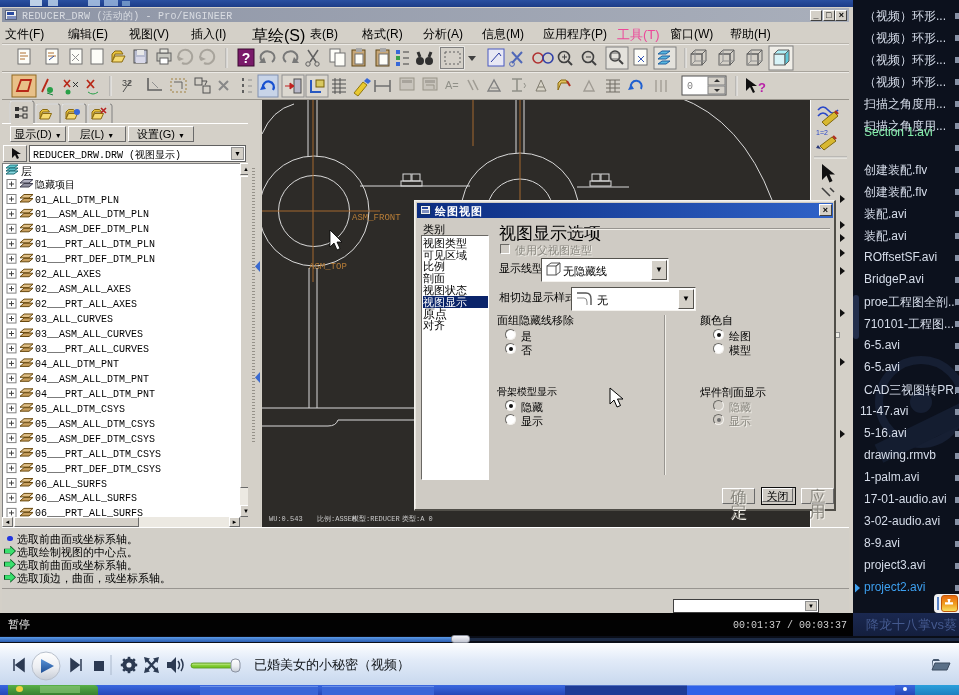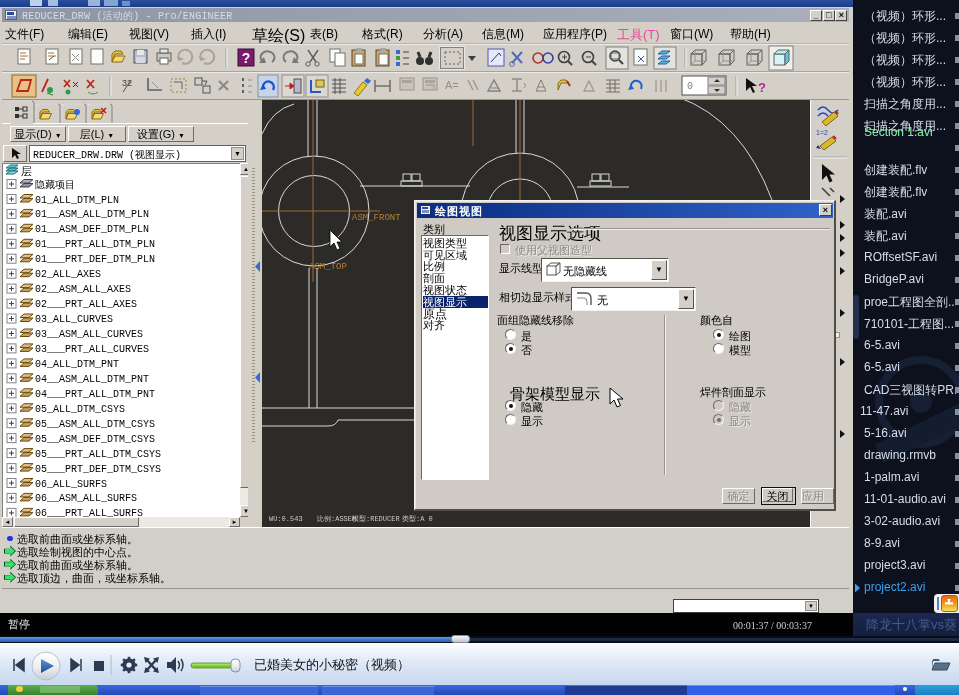--- a/index.html
+++ b/index.html
@@ -445,21 +445,21 @@
 <div class="abs" style="left:17px;top:557.7px;height:13px;font-size:11px;color:#000;white-space:nowrap">选取前曲面或坐标系轴。</div>
 <div class="abs" style="left:4px;top:571.8px;width:12px;height:11px;background:#064a1a;clip-path:polygon(0 28%,52% 28%,52% 0,100% 50%,52% 100%,52% 72%,0 72%)"></div>
 <div class="abs" style="left:5px;top:572.8px;width:10px;height:9px;background:#3ae06e;clip-path:polygon(0 28%,52% 28%,52% 0,100% 50%,52% 100%,52% 72%,0 72%)"></div>
 <div class="abs" style="left:17px;top:570.8px;height:13px;font-size:11px;color:#000;white-space:nowrap">选取顶边，曲面，或坐标系轴。</div>
 <div class="abs" style="left:2px;top:588px;width:847px;height:25px;background:#d2cfc8;border-top:1px solid #989590"></div>
 <div class="abs" style="left:673px;top:599px;width:146px;height:14px;background:#fff;border:1px solid #404040">
     <div class="abs" style="right:1px;top:1px;width:12px;height:10px;background:#d4d0c8;border:1px solid #909090;text-align:center;font-size:6px;line-height:9px">▼</div>
   </div>
 <div class="abs" style="left:0;top:613px;width:853px;height:23px;background:#020202"></div>
 <div class="abs" style="left:8px;top:617px;height:14px;color:#e8e8e8;font-size:11px">暂停</div>
-<div class="abs" style="left:733px;top:620px;height:12px;color:#d0d0d0;font-size:10px;font-family:Liberation Serif, serif;letter-spacing:0">00:01:37 / 00:03:37</div>
+<div class="abs" style="left:733px;top:620px;height:12px;color:#d0d0d0;font-size:10px;font-family:Liberation Mono, monospace;letter-spacing:0">00:01:37 / 00:03:37</div>
 <div class="abs" style="left:414px;top:200px;width:422px;height:311px;background:#cfcbc4;border-top:1px solid #f4f2ee;border-left:1px solid #f4f2ee;border-right:2px solid #504e48;border-bottom:2px solid #504e48;box-shadow:inset 1px 1px 0 #e8e6e0"></div>
 <div class="abs" style="left:417px;top:203px;width:416px;height:15px;background:linear-gradient(90deg,#0b2c80,#2f62c8)"></div>
 <div class="abs" style="left:420px;top:205px;width:11px;height:10px;background:#f0f0f0;border:1px solid #10306a">
     <div class="abs" style="left:1px;top:1px;width:6px;height:2px;background:#2a4aa0"></div>
     <div class="abs" style="left:1px;top:4px;width:7px;height:3px;background:#8090c0"></div>
   </div>
 <div class="abs" style="left:435px;top:204px;height:13px;color:#fff;font-size:11px;font-weight:bold;letter-spacing:1px">绘图视图</div>
 <div class="abs" style="left:819px;top:204px;width:13px;height:12px;background:#d4d0c8;border-top:1px solid #fff;border-left:1px solid #fff;border-right:1px solid #404040;border-bottom:1px solid #404040;text-align:center;font-size:9px;line-height:10px;font-weight:bold;color:#000">×</div>
 <div class="abs" style="left:423px;top:222px;height:13px;font-size:11px;color:#000">类别</div>
 <div class="abs" style="left:421px;top:235px;width:68px;height:245px;background:#fff;border-top:1.5px solid #6a6864;border-left:1.5px solid #6a6864;border-right:1px solid #fff;border-bottom:1px solid #fff"></div>
@@ -499,39 +499,39 @@
     <div class="abs" style="left:2.5px;top:2.5px;width:4px;height:4px;border-radius:50%;background:#101010"></div>
   </div>
 <div class="abs" style="left:521px;top:343px;height:13px;font-size:11px;color:#000;white-space:nowrap">否</div>
 <div class="abs" style="left:700px;top:313px;height:13px;font-size:11px;color:#000">颜色自</div>
 <div class="abs" style="left:713px;top:329px;width:11px;height:11px;border-radius:50%;background:#fff;border-top:1.5px solid #6a6864;border-left:1.5px solid #6a6864;border-right:1px solid #f4f2ee;border-bottom:1px solid #f4f2ee">
     <div class="abs" style="left:2.5px;top:2.5px;width:4px;height:4px;border-radius:50%;background:#101010"></div>
   </div>
 <div class="abs" style="left:729px;top:329px;height:13px;font-size:11px;color:#000;white-space:nowrap">绘图</div>
 <div class="abs" style="left:713px;top:343px;width:11px;height:11px;border-radius:50%;background:#fff;border-top:1.5px solid #6a6864;border-left:1.5px solid #6a6864;border-right:1px solid #f4f2ee;border-bottom:1px solid #f4f2ee"></div>
 <div class="abs" style="left:729px;top:343px;height:13px;font-size:11px;color:#000;white-space:nowrap">模型</div>
-<div class="abs" style="left:510px;top:385px;height:13px;font-size:15px;color:#000">骨架模型显示</div>
+<div class="abs" style="left:497px;top:385px;height:13px;font-size:10px;color:#000">骨架模型显示</div>
 <div class="abs" style="left:505px;top:400px;width:11px;height:11px;border-radius:50%;background:#fff;border-top:1.5px solid #6a6864;border-left:1.5px solid #6a6864;border-right:1px solid #f4f2ee;border-bottom:1px solid #f4f2ee">
     <div class="abs" style="left:2.5px;top:2.5px;width:4px;height:4px;border-radius:50%;background:#101010"></div>
   </div>
 <div class="abs" style="left:521px;top:400px;height:13px;font-size:11px;color:#000;white-space:nowrap">隐藏</div>
 <div class="abs" style="left:505px;top:414px;width:11px;height:11px;border-radius:50%;background:#fff;border-top:1.5px solid #6a6864;border-left:1.5px solid #6a6864;border-right:1px solid #f4f2ee;border-bottom:1px solid #f4f2ee"></div>
 <div class="abs" style="left:521px;top:414px;height:13px;font-size:11px;color:#000;white-space:nowrap">显示</div>
 <div class="abs" style="left:700px;top:385px;height:13px;font-size:11px;color:#000">焊件剖面显示</div>
 <div class="abs" style="left:713px;top:400px;width:11px;height:11px;border-radius:50%;background:#cfcbc4;border-top:1.5px solid #6a6864;border-left:1.5px solid #6a6864;border-right:1px solid #f4f2ee;border-bottom:1px solid #f4f2ee"></div>
 <div class="abs" style="left:729px;top:400px;height:13px;font-size:11px;color:#8a8880;text-shadow:1px 1px 0 #f0eee8;white-space:nowrap">隐藏</div>
 <div class="abs" style="left:713px;top:414px;width:11px;height:11px;border-radius:50%;background:#cfcbc4;border-top:1.5px solid #6a6864;border-left:1.5px solid #6a6864;border-right:1px solid #f4f2ee;border-bottom:1px solid #f4f2ee">
     <div class="abs" style="left:2.5px;top:2.5px;width:4px;height:4px;border-radius:50%;background:#707070"></div>
   </div>
 <div class="abs" style="left:729px;top:414px;height:13px;font-size:11px;color:#8a8880;text-shadow:1px 1px 0 #f0eee8;white-space:nowrap">显示</div>
-<div class="abs bevel" style="left:722px;top:488px;width:33px;height:16px;background:#cfcbc4;font-size:11px;text-align:center;line-height:15px;color:#8a8880;text-shadow:1px 1px 0 #f0eee8">确定</div>
+<div class="abs bevel" style="left:722px;top:488px;width:33px;height:16px;background:#cfcbc4;font-size:16px;text-align:center;line-height:15px;color:#8a8880;text-shadow:1px 1px 0 #f0eee8">确定</div>
 <div class="abs" style="left:761px;top:487px;width:35px;height:18px;background:#cfcbc4;border:1px solid #101010;font-size:11px;text-align:center;line-height:15px;color:#000">
     <div class="abs" style="left:0;top:0;width:31px;height:14px;border-top:1px solid #fff;border-left:1px solid #fff;border-right:1px solid #6a6a6a;border-bottom:1px solid #6a6a6a;line-height:14px">关闭</div>
   </div>
-<div class="abs bevel" style="left:801px;top:488px;width:33px;height:16px;background:#cfcbc4;font-size:11px;line-height:15px;color:#8a8880;text-shadow:1px 1px 0 #f0eee8">应用</div>
+<div class="abs bevel" style="left:801px;top:488px;width:33px;height:16px;background:#cfcbc4;font-size:16px;text-align:center;line-height:15px;color:#8a8880;text-shadow:1px 1px 0 #f0eee8">应用</div>
 <svg class="abs" style="left:609px;top:387px" width="14" height="22" xmlns="http://www.w3.org/2000/svg">
     <path d="M1 1l0 16 4 -4 3 7 3.5 -1.5 -3 -6.5 5.5 0z" fill="#fff" stroke="#000" stroke-width="1"></path>
   </svg>
 <div class="abs" style="left:853px;top:0;width:106px;height:613px;background:#0c111d"></div>
 <svg class="abs" style="left:853px;top:330px" width="106" height="150" xmlns="http://www.w3.org/2000/svg">
     <circle cx="68" cy="72" r="42" fill="none" stroke="#161f33" stroke-width="8"></circle>
     <circle cx="68" cy="72" r="11" fill="#161f33"></circle>
     <rect x="20" y="92" width="110" height="20" fill="#141d30" transform="rotate(-26 70 100)"></rect>
   </svg>
 <div class="abs" style="left:864px;top:7.5px;height:15px;font-size:12px;color:#d6ddea;white-space:nowrap;max-width:92px;overflow:hidden">（视频）环形...</div>
@@ -571,21 +571,21 @@
 <div class="abs" style="left:864px;top:381.5px;height:15px;font-size:12px;color:#d6ddea;white-space:nowrap;max-width:92px;overflow:hidden">CAD三视图转PR...</div>
 <div class="abs" style="left:955px;top:386.5px;width:4px;height:6px;background:#8791a5"></div>
 <div class="abs" style="left:860px;top:403.5px;height:15px;font-size:12px;color:#d6ddea;white-space:nowrap;max-width:92px;overflow:hidden">11-47.avi</div>
 <div class="abs" style="left:955px;top:408.5px;width:4px;height:6px;background:#8791a5"></div>
 <div class="abs" style="left:864px;top:425.5px;height:15px;font-size:12px;color:#d6ddea;white-space:nowrap;max-width:92px;overflow:hidden">5-16.avi</div>
 <div class="abs" style="left:955px;top:430.5px;width:4px;height:6px;background:#8791a5"></div>
 <div class="abs" style="left:864px;top:447.5px;height:15px;font-size:12px;color:#d6ddea;white-space:nowrap;max-width:92px;overflow:hidden">drawing.rmvb</div>
 <div class="abs" style="left:955px;top:452.5px;width:4px;height:6px;background:#8791a5"></div>
 <div class="abs" style="left:864px;top:469.5px;height:15px;font-size:12px;color:#d6ddea;white-space:nowrap;max-width:92px;overflow:hidden">1-palm.avi</div>
 <div class="abs" style="left:955px;top:474.5px;width:4px;height:6px;background:#8791a5"></div>
-<div class="abs" style="left:864px;top:491.5px;height:15px;font-size:12px;color:#d6ddea;white-space:nowrap;max-width:92px;overflow:hidden">11-01-audio.avi</div>
+<div class="abs" style="left:864px;top:491.5px;height:15px;font-size:12px;color:#d6ddea;white-space:nowrap;max-width:92px;overflow:hidden">17-01-audio.avi</div>
 <div class="abs" style="left:955px;top:496.5px;width:4px;height:6px;background:#8791a5"></div>
 <div class="abs" style="left:864px;top:513.5px;height:15px;font-size:12px;color:#d6ddea;white-space:nowrap;max-width:92px;overflow:hidden">3-02-audio.avi</div>
 <div class="abs" style="left:955px;top:518.5px;width:4px;height:6px;background:#8791a5"></div>
 <div class="abs" style="left:864px;top:535.5px;height:15px;font-size:12px;color:#d6ddea;white-space:nowrap;max-width:92px;overflow:hidden">8-9.avi</div>
 <div class="abs" style="left:955px;top:540.5px;width:4px;height:6px;background:#8791a5"></div>
 <div class="abs" style="left:864px;top:557.5px;height:15px;font-size:12px;color:#d6ddea;white-space:nowrap;max-width:92px;overflow:hidden">project3.avi</div>
 <div class="abs" style="left:955px;top:562.5px;width:4px;height:6px;background:#8791a5"></div>
 <div class="abs" style="left:855px;top:583.5px;width:5px;height:9px;background:#3da0f0;clip-path:polygon(0 0,100% 50%,0 100%)"></div>
 <div class="abs" style="left:864px;top:579.5px;height:15px;font-size:12px;color:#3da0f0;white-space:nowrap">project2.avi</div>
 <div class="abs" style="left:955px;top:584.5px;width:4px;height:6px;background:#8791a5"></div>

